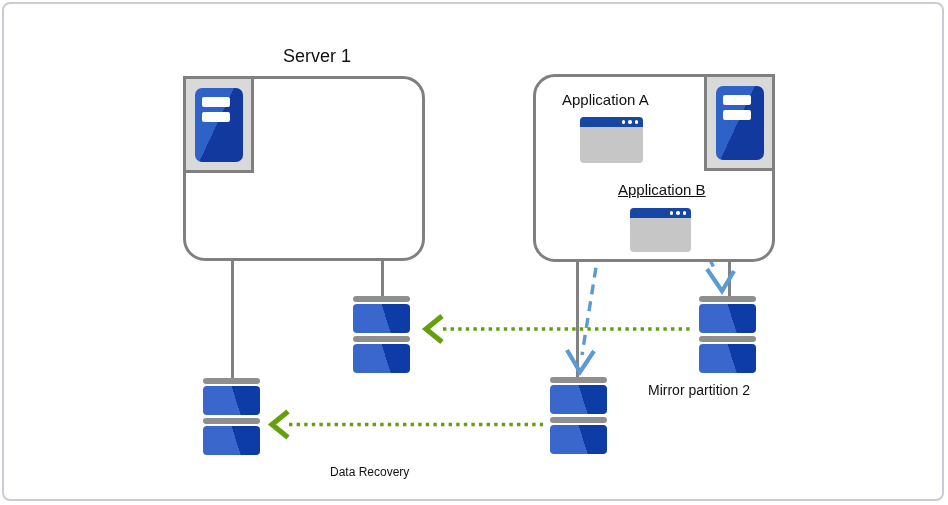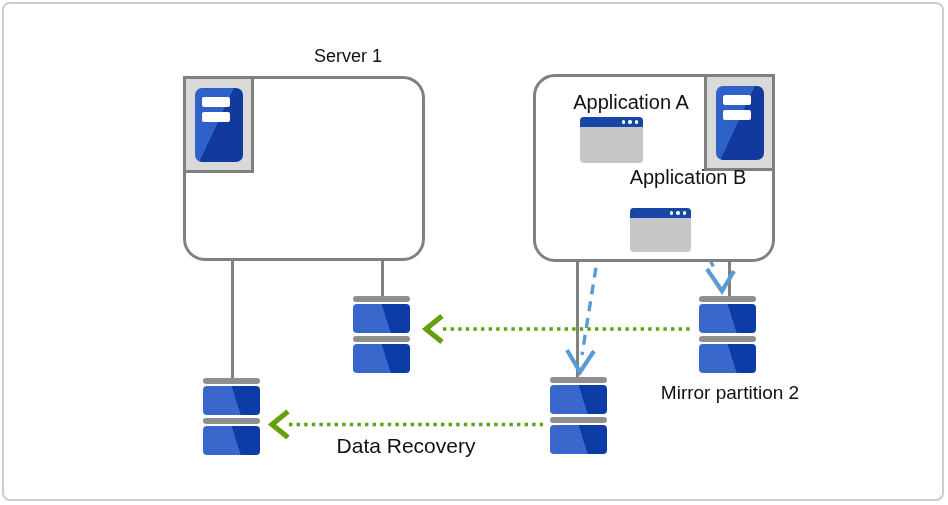--- a/index.html
+++ b/index.html
@@ -11,30 +11,30 @@
   }
   .stage{position:absolute;left:0;top:0;width:948px;height:505px;}
 
   
   .frame{
     position:absolute;left:2px;top:2px;width:942px;height:499px;
     border:2px solid #c9cdd3;border-radius:8px;box-sizing:border-box;
     background:#fff;
   }
 
-  .label{position:absolute;text-align:center;white-space:nowrap;}
+  .label{position:absolute;text-align:left;white-space:nowrap;}
   .server-title{font-size:18px;}
-  .app-label{font-size:20px;}
-  .part-label{font-size:19px;}
-  .dr-label{font-size:21px;}
+  .app-label{font-size:15px;}
+  .part-label{font-size:14px;}
+  .dr-label{font-size:12px;margin-top:31px;}
 
   .t-server1{left:283px;top:46px;width:130px;}
   .t-server2{left:548px;top:46px;width:130px;}
   .t-appa{left:562px;top:91px;width:138px;}
-  .t-appb{left:618px;top:166px;width:140px;}
+  .t-appb{left:618px;top:181px;width:140px;text-decoration:underline;}
   .t-mp2{left:648px;top:382px;width:164px;}
   .t-mp1{left:496px;top:465px;width:168px;}
   .t-dr{left:330px;top:434px;width:152px;}
 
   
   .server-box{
     position:absolute;border:3px solid #808080;border-radius:22px;
     background:#fff;box-sizing:border-box;
   }
   .s1-box{left:183px;top:76px;width:242px;height:185px;}

